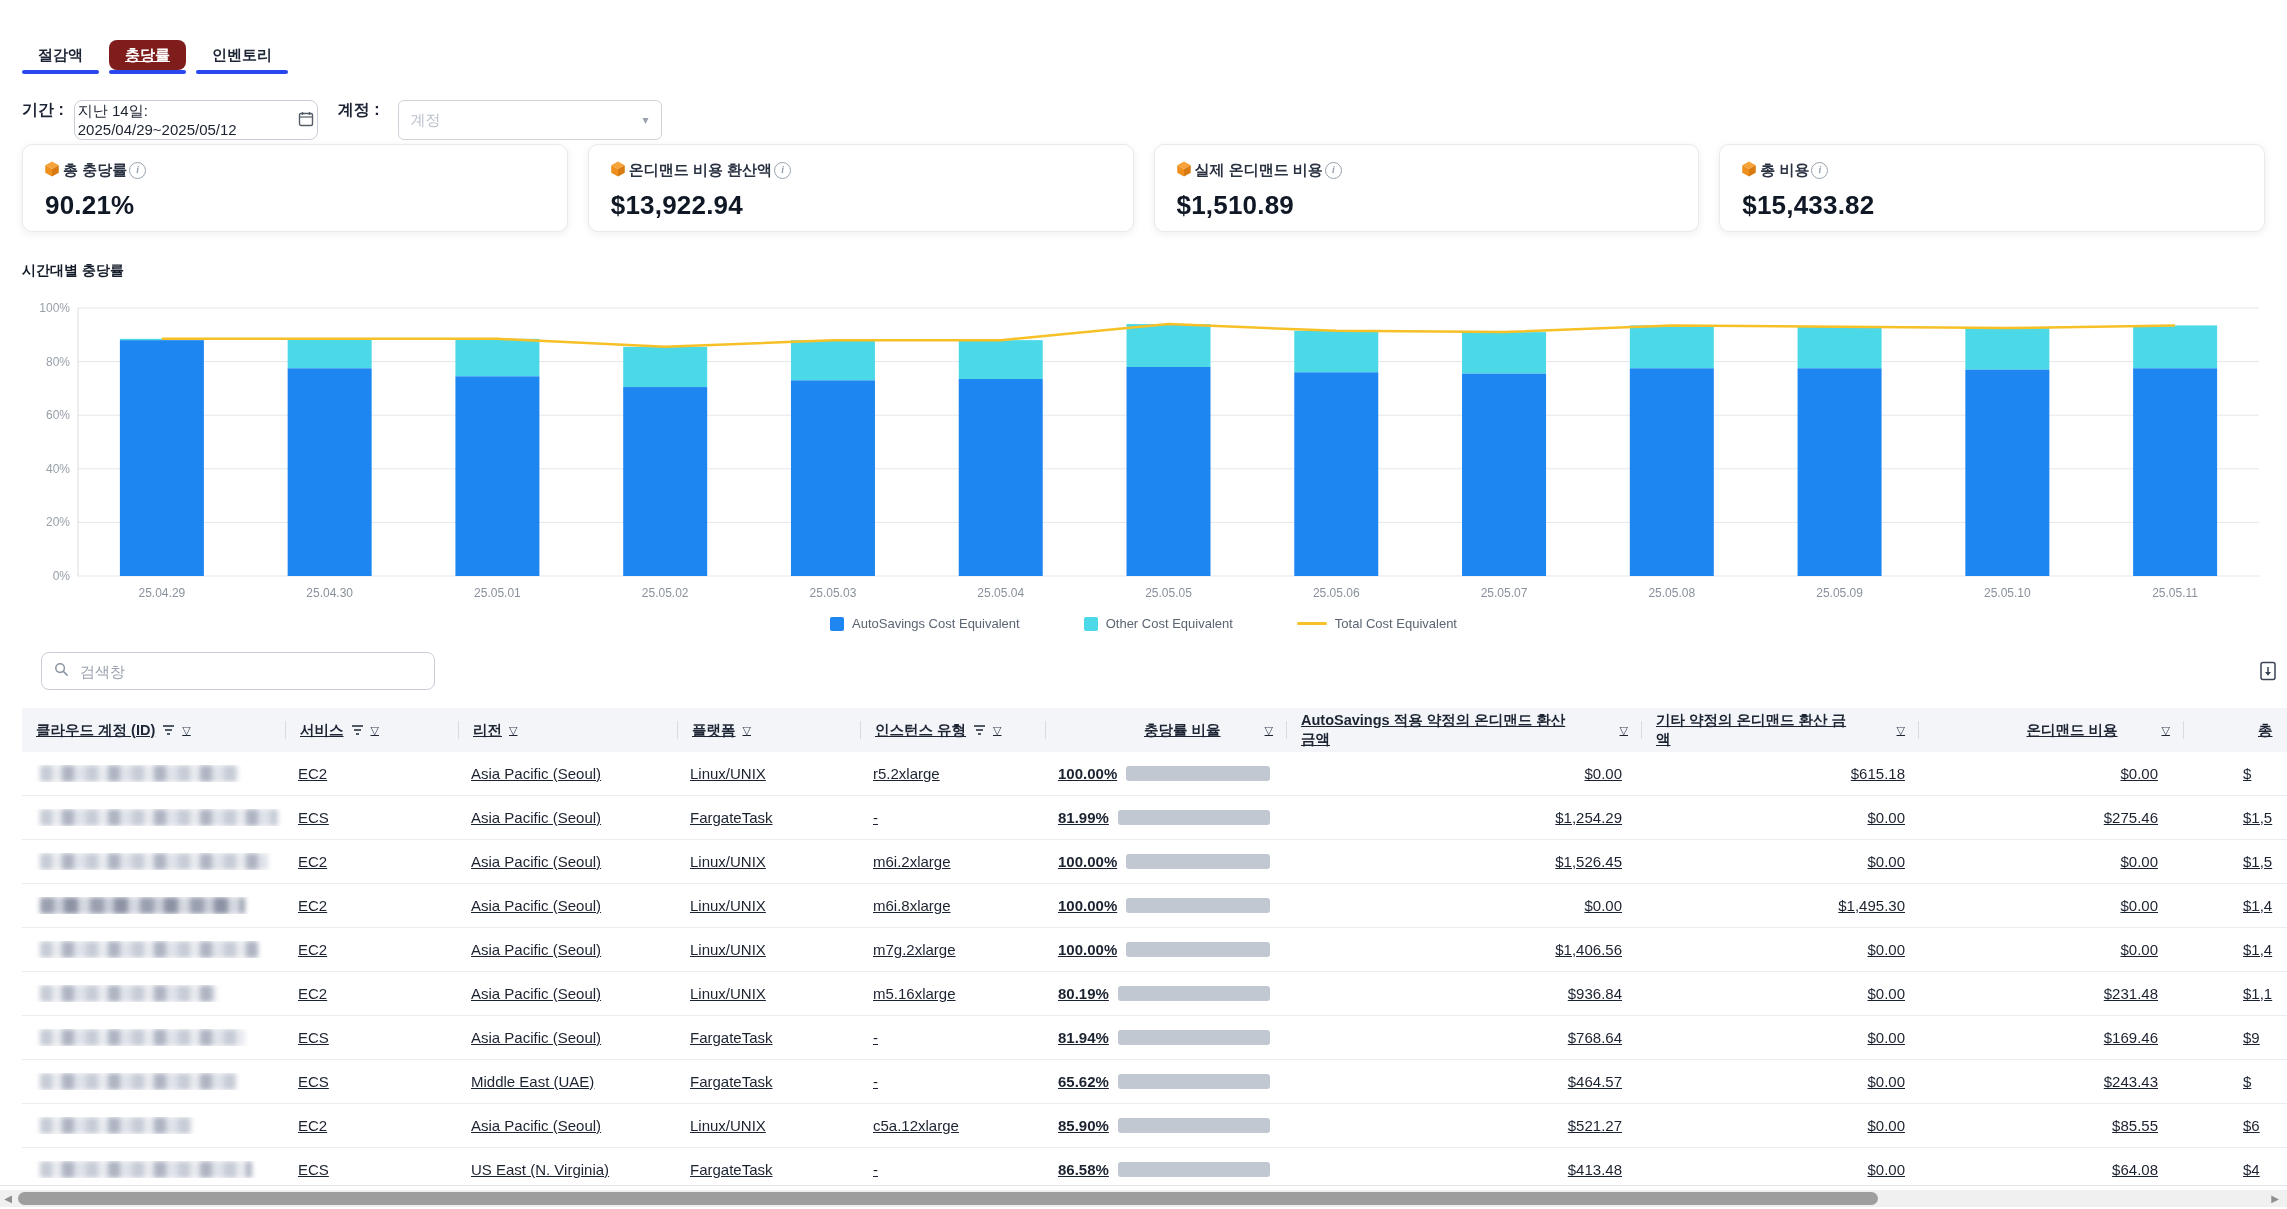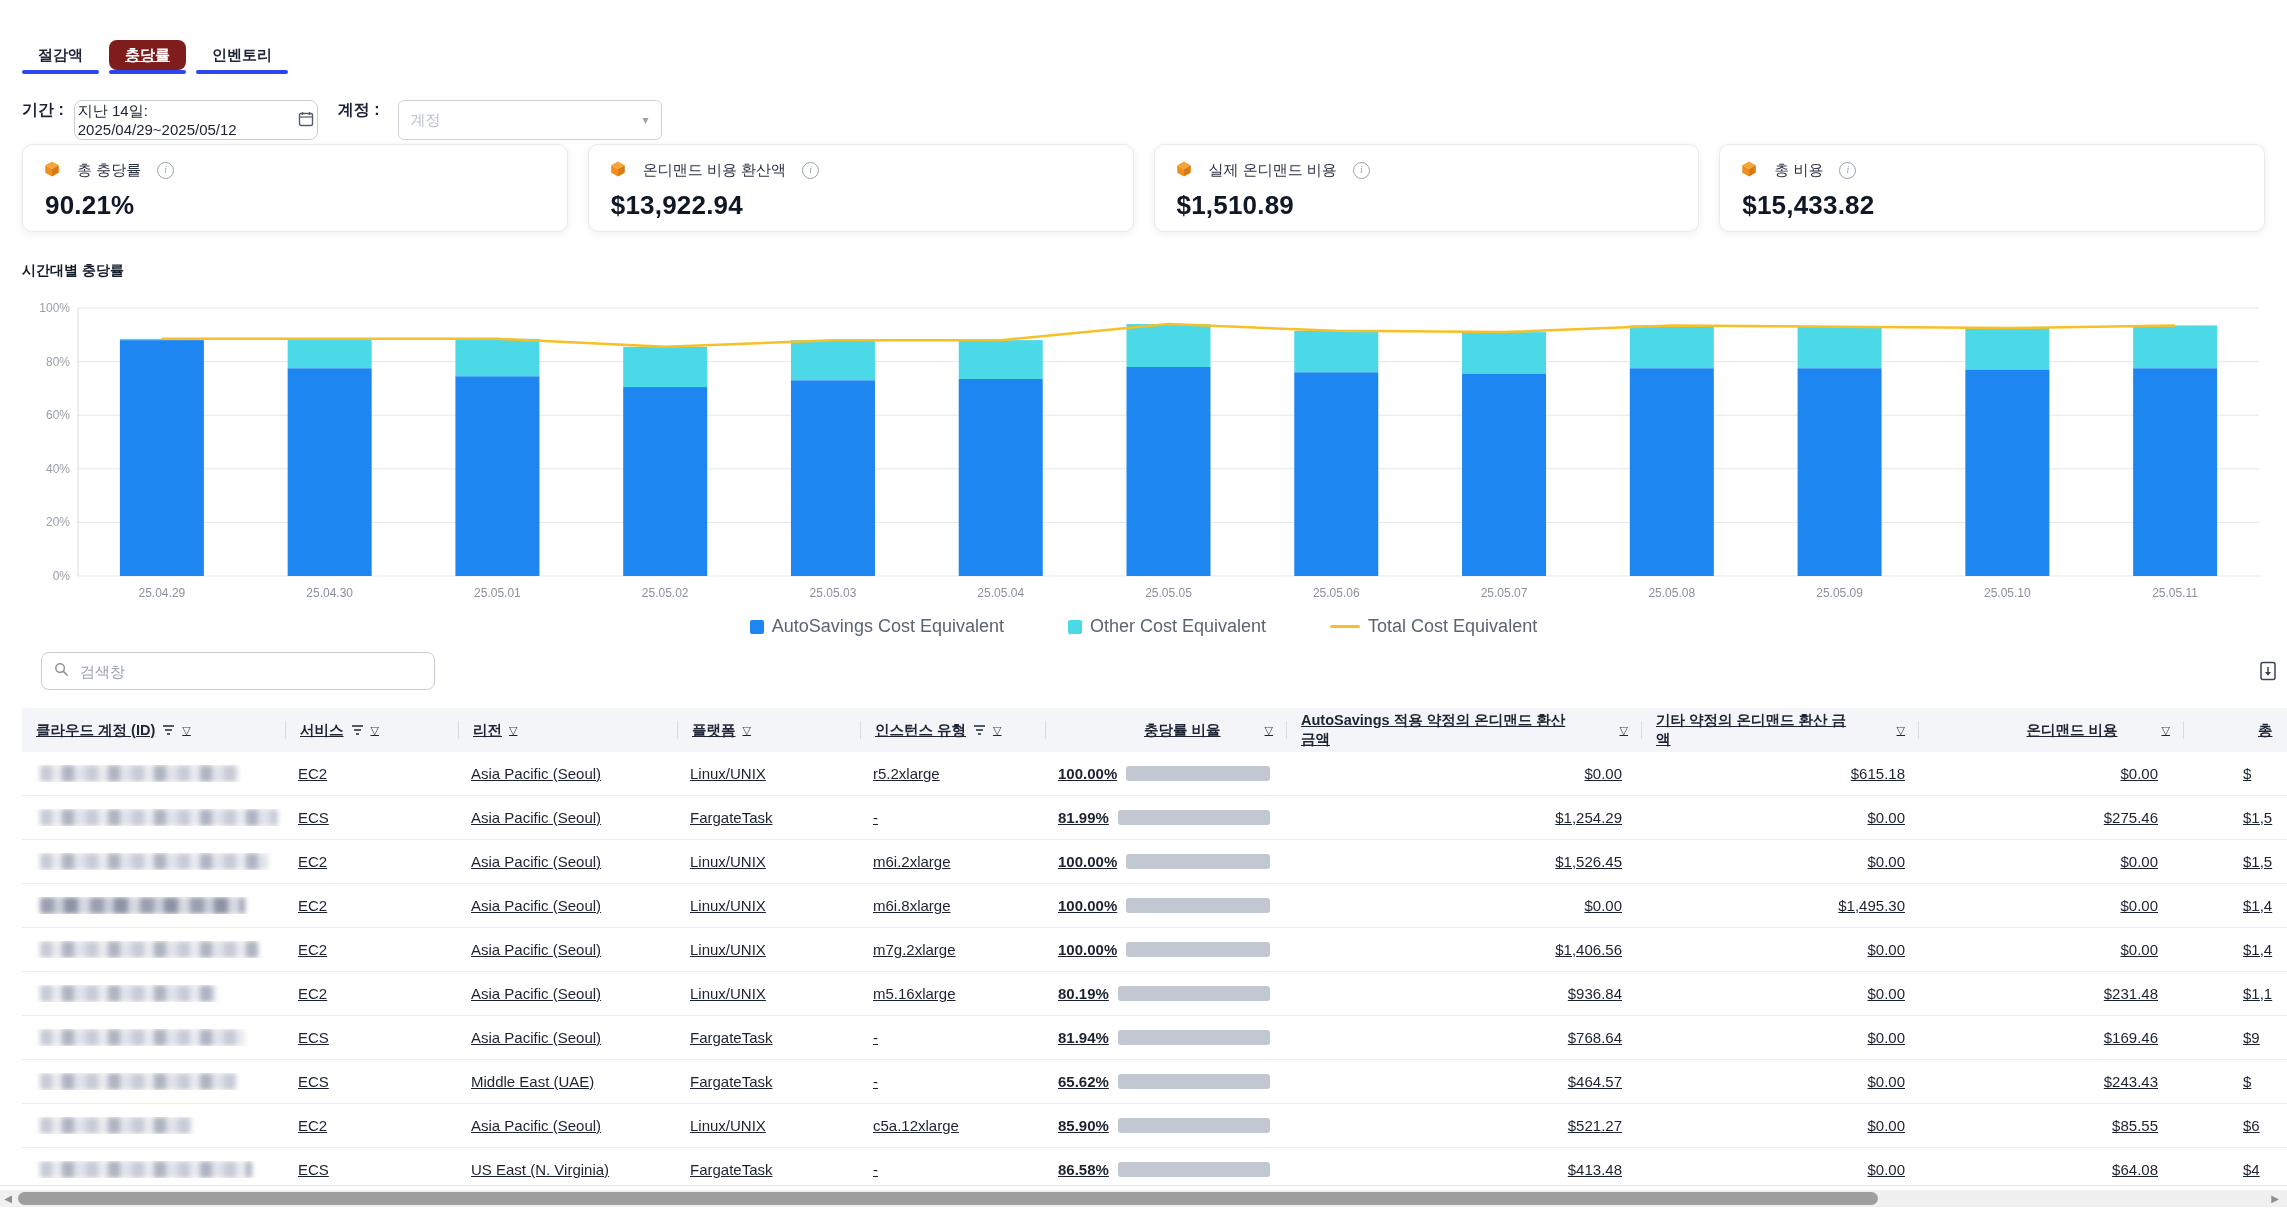--- a/index.html
+++ b/index.html
@@ -20,29 +20,29 @@
   .filter-label{font-size:16px;font-weight:700;color:#1b2334;}
   .datebox{width:236px;height:38px;border:1px solid #c9ced6;border-radius:8px;display:flex;
     align-items:center;justify-content:space-between;padding:0 3px;font-size:15px;color:#1c2330;background:#fff;}
   .selectbox{width:238px;height:38px;border:1px solid #ced3da;border-radius:6px;display:flex;
     align-items:center;justify-content:space-between;padding:0 12px;font-size:15px;color:#b9c0ca;background:#fff;margin-left:8px;}
   .caret{color:#9aa2ad;font-size:12px;}
   
   .cards{position:absolute;top:144px;left:22px;width:2243px;display:grid;grid-template-columns:repeat(4,1fr);gap:20px;}
   .card{height:88px;background:#fff;border:1px solid #e8eaee;border-radius:10px;
     box-shadow:0 2px 8px rgba(20,30,60,.07);padding:15px 20px;box-sizing:border-box;}
-  .card-head{display:flex;align-items:center;gap:16px;font-size:15px;font-weight:400;color:#2a3242;}
+  .card-head{display:flex;align-items:center;gap:2px;font-size:15px;font-weight:700;color:#2a3242;}
   .info-icon{width:15px;height:15px;border:1px solid #98a1ae;border-radius:50%;color:#98a1ae;
     font-size:10px;line-height:13px;text-align:center;font-style:italic;font-family:"Liberation Serif",serif;}
   .card-value{margin-top:9px;padding-left:2px;font-size:26px;font-weight:800;color:#101826;letter-spacing:.2px;}
   
   .chart-title{position:absolute;top:262px;left:22px;font-size:14px;font-weight:800;color:#141c2a;}
   .chart-wrap{position:absolute;top:292px;left:22px;width:2243px;height:318px;}
   .legend{position:absolute;top:616px;left:0;width:2287px;display:flex;justify-content:center;gap:64px;
-    align-items:center;font-size:18px;color:#5a6472;}
+    align-items:center;font-size:13px;color:#5a6472;}
   .legend-item{display:flex;align-items:center;gap:8px;cursor:pointer;}
   .legend-swatch{width:14px;height:14px;border-radius:2px;}
   .legend-line{width:30px;height:3px;border-radius:2px;}
   
   .searchrow{position:absolute;top:652px;left:22px;width:2243px;display:flex;justify-content:space-between;align-items:center;margin-left:19px;}
   .search{width:368px;height:36px;border:1px solid #c9ced6;border-radius:8px;display:flex;align-items:center;
     padding:0 12px;gap:9px;background:#fff;}
   .search input{border:none;outline:none;flex:1;font-size:15px;color:#1c2330;font-family:inherit;background:transparent;}
   .search input::placeholder{color:#9aa2ad;}
   .export-btn{width:32px;height:32px;display:flex;align-items:center;justify-content:center;cursor:pointer;background:none;border:none;padding:0;}

